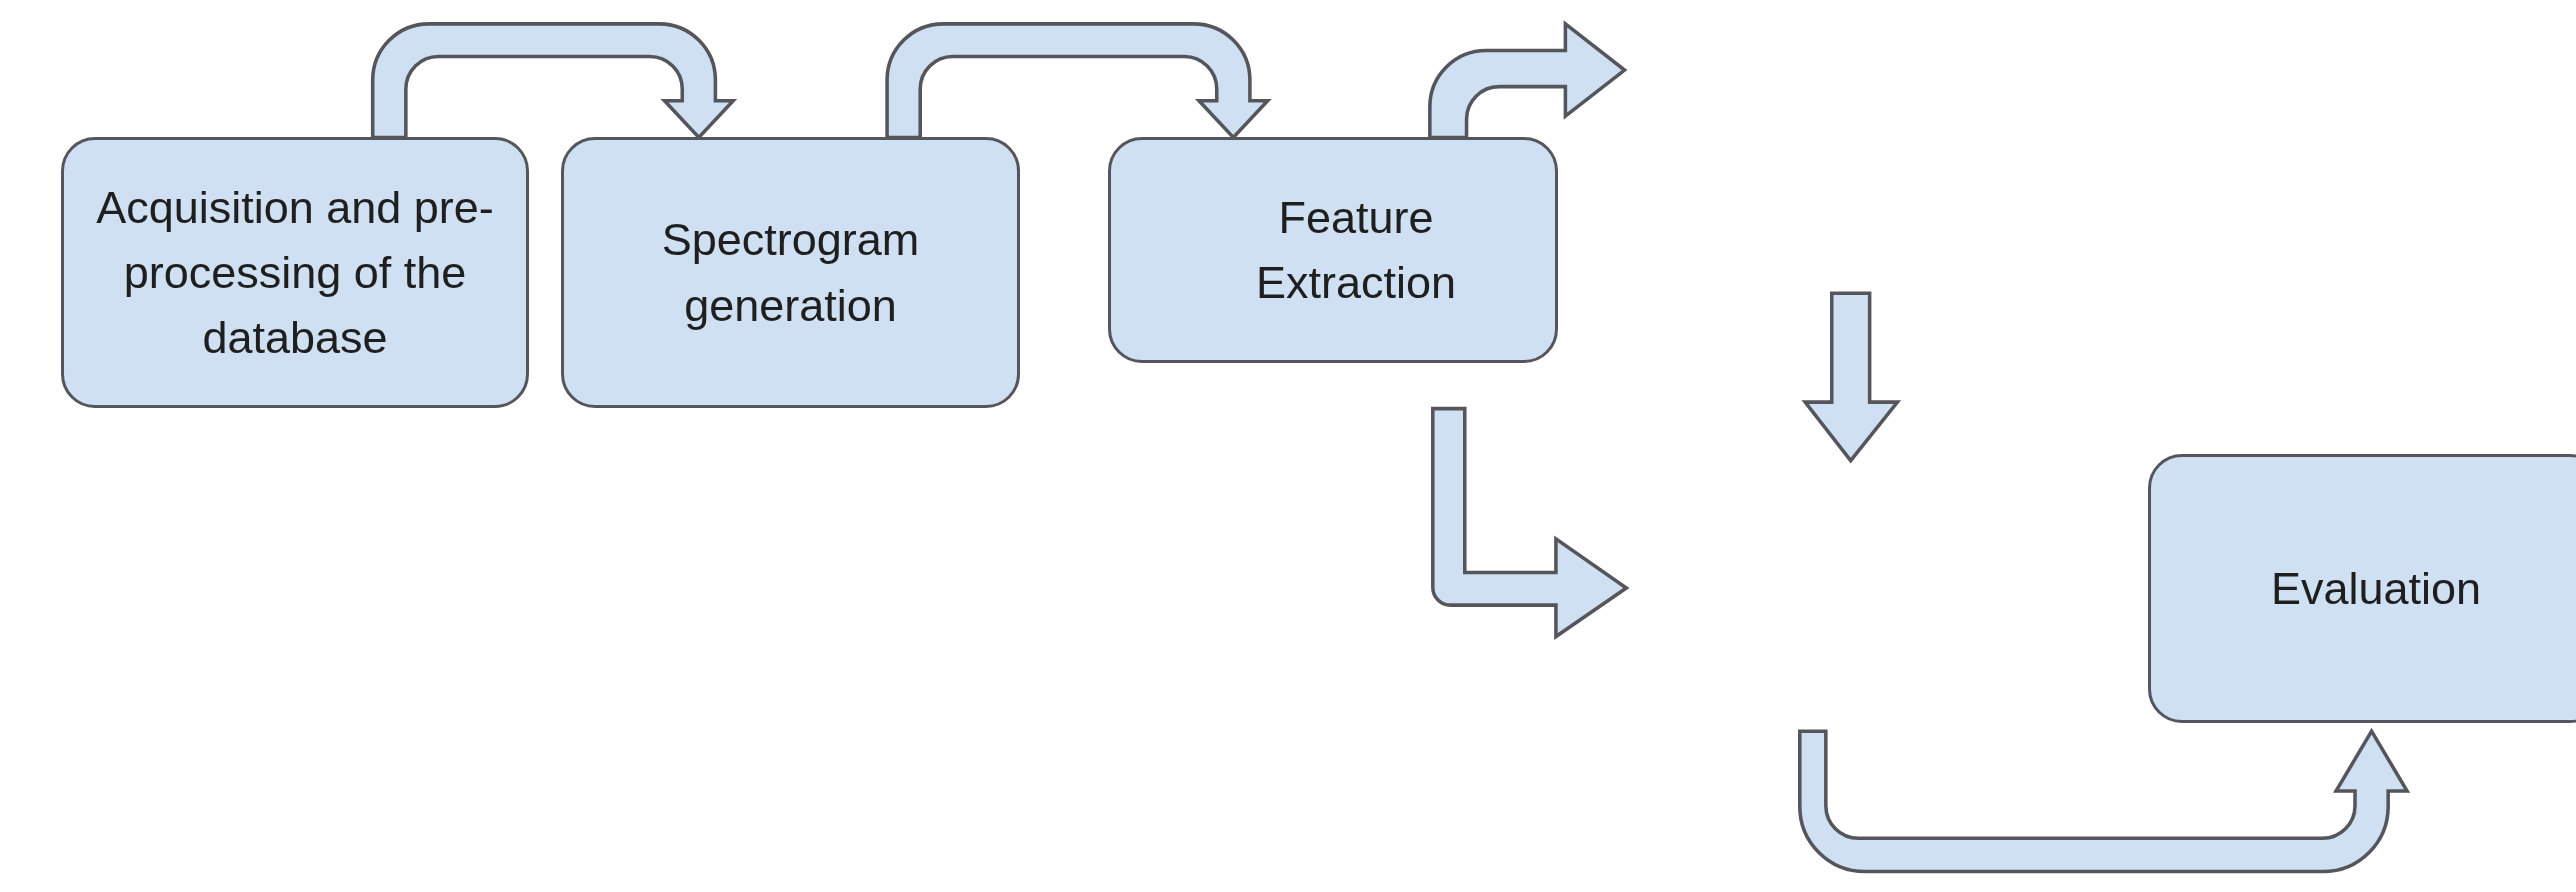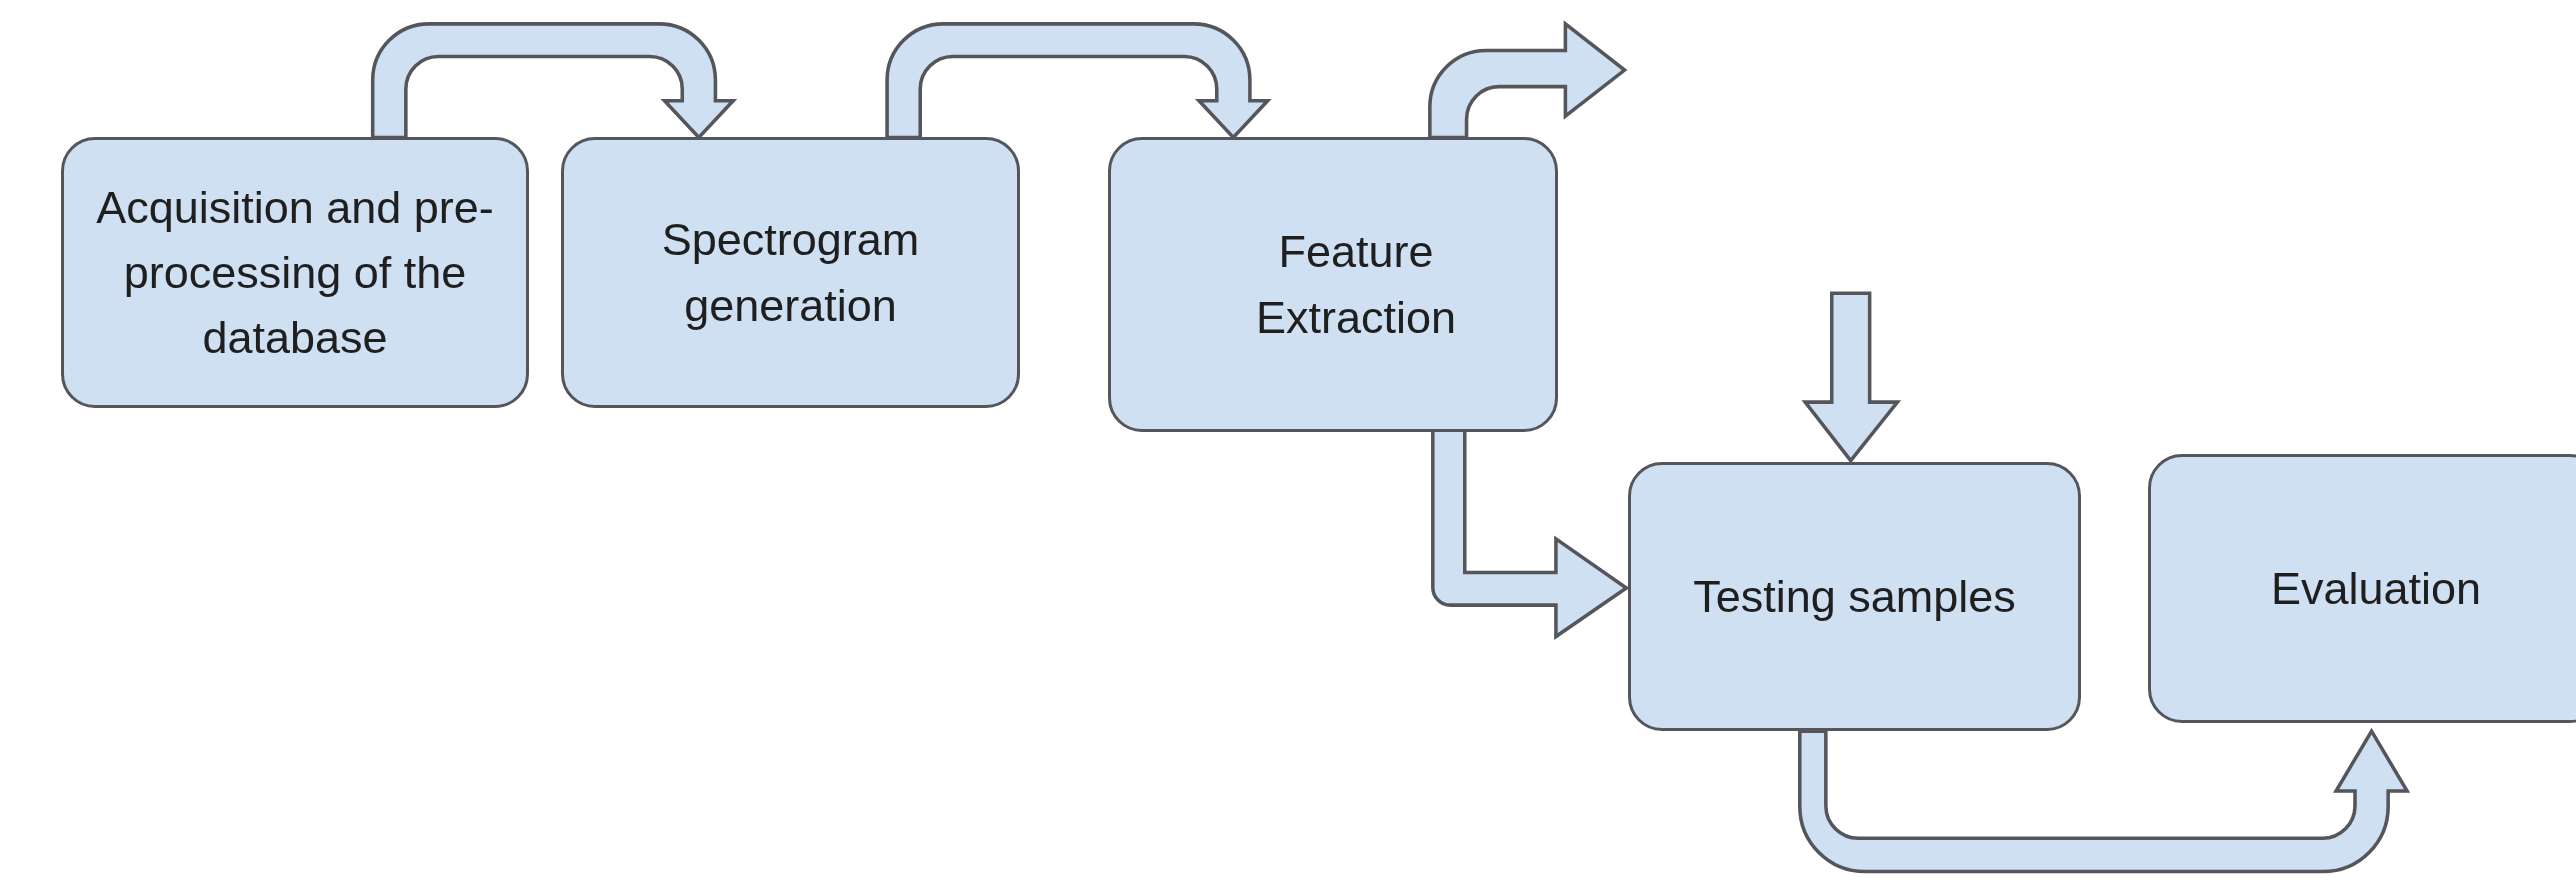--- a/index.html
+++ b/index.html
@@ -36,21 +36,21 @@
     text-align: center;
     color: #1f1f1f;
     font-size: 45px;
     line-height: 1.45;
   }
   .node span { display: inline-block; }
   .n1 { left: 18px;   top: 137px; width: 468px; height: 271px; }
   .n1 span { max-width: 444px; }
   .n2 { left: 518px;  top: 137px; width: 459px; height: 271px; }
   .n2 span { max-width: 355px; }
-  .n3 { left: 1065px; top: 137px; width: 450px; height: 295px; padding-left: 46px; }
+  .n3 { left: 1065px; top: 137px; width: 450px; height: 226px; padding-left: 46px; }
   .n3 span { max-width: 331px; }
   .n4 { left: 1583px; top: 25px;  width: 463px; height: 268px; }
   .n5 { left: 1585px; top: 462px; width: 453px; height: 269px; }
   .n6 { left: 2105px; top: 454px; width: 456px; height: 269px; }
 </style>
 </head>
 <body>
 
 <div class="canvas">
 
@@ -65,21 +65,18 @@
 
   <div class="node n1">
     <span>Acquisition and pre-processing of the database</span>
   </div>
   <div class="node n2">
     <span>Spectrogram generation</span>
   </div>
   <div class="node n3">
     <span>Feature Extraction</span>
   </div>
-  <div class="node n5">
-    <span>Testing samples</span>
-  </div>
   <div class="node n6">
     <span>Evaluation</span>
   </div>
 
 </div>
 
 
 </body></html>

